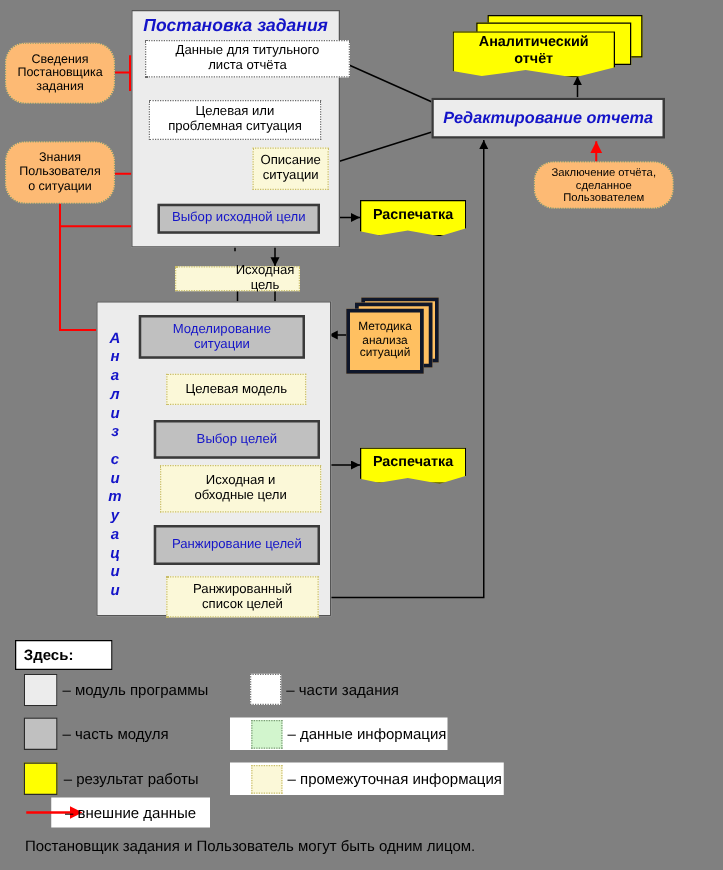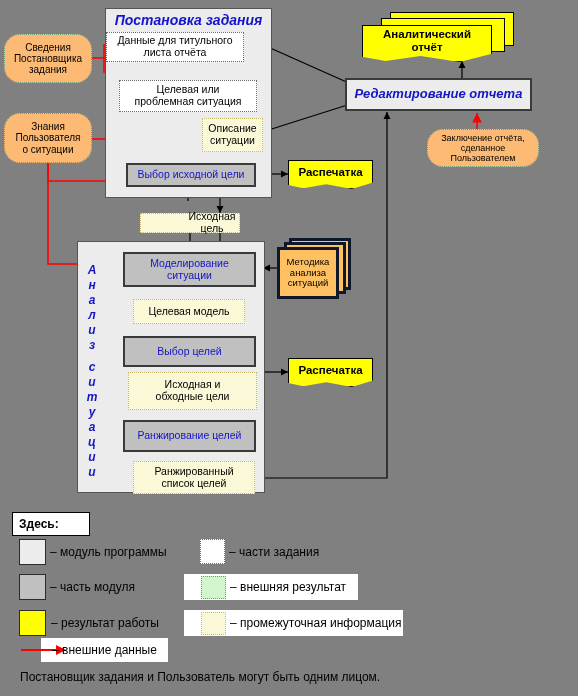--- a/index.html
+++ b/index.html
@@ -144,21 +144,21 @@
 
     <path d="M255,478 L387,478 L387,112" stroke="#000" stroke-width="1.2" fill="none" marker-end="url(#ab)"></path>
 
     <path d="M462,78 L462,61" stroke="#000" stroke-width="1.2" fill="none" marker-end="url(#ab)"></path>
 
   </svg>
 
   <div class="abs panel" style="left:105px;top:8px;width:167px;height:190px;"></div>
   <div class="abs panel-title ctr" style="left:105px;top:12px;width:167px;height:18px;">Постановка задания</div>
 
-  <div class="abs box-white ctr" style="left:106px;top:32px;width:138px;height:30px;align-items:center;">
+  <div class="abs box-white ctr" style="left:116px;top:32px;width:164px;height:30px;align-items:center;">
     <span style="white-space:pre-line;">Данные для титульного
 листа отчёта</span>
   </div>
 
   <div class="abs box-white ctr" style="left:119px;top:80px;width:138px;height:32px;">
     <span style="white-space:pre-line;">Целевая или
 проблемная ситуация</span>
   </div>
 
 
@@ -223,21 +223,21 @@
     <span>с</span>
       <span>и</span>
     <span>т</span>
       <span>у</span>
     <span>а</span>
       <span>ц</span>
     <span>и</span>
       <span>и</span>
   </div>
 
-  <div class="abs box-submodule ctr" style="left:123px;top:252px;width:133px;height:35px;">
+  <div class="abs box-submodule ctr" style="left:111px;top:252px;width:133px;height:35px;">
     <span style="white-space:pre-line;">Моделирование
 ситуации</span>
   </div>
 
   <div class="abs box-cream ctr" style="left:133px;top:299px;width:112px;height:25px;">
     <span style="white-space:pre-line;">Целевая модель</span>
   </div>
 
   <div class="abs box-submodule ctr" style="left:123px;top:336px;width:133px;height:31px;">
     <span style="white-space:pre-line;">Выбор целей</span>
@@ -279,21 +279,21 @@
   <div class="abs lg-label-plain" style="left:50px;top:541px;height:22px;">– модуль программы</div>
 
   <div class="abs sw sw-white" style="left:200px;top:539px;width:25px;height:25px;"></div>
   <div class="abs lg-label-plain" style="left:229px;top:541px;height:22px;">– части задания</div>
 
   <div class="abs sw sw-sub" style="left:19px;top:574px;width:27px;height:26px;"></div>
   <div class="abs lg-label-plain" style="left:50px;top:576px;height:22px;">– часть модуля</div>
 
   <div class="abs lg-label" style="left:184px;top:574px;width:174px;height:26px;"></div>
   <div class="abs sw sw-green" style="left:201px;top:576px;width:25px;height:23px;"></div>
-  <div class="abs lg-label-plain" style="left:230px;top:576px;height:22px;">– внешняя результат</div>
+  <div class="abs lg-label-plain" style="left:230px;top:576px;height:22px;">– данные информация</div>
 
   <div class="abs sw sw-yellow" style="left:19px;top:610px;width:27px;height:26px;"></div>
   <div class="abs lg-label-plain" style="left:51px;top:612px;height:22px;">– результат работы</div>
 
   <div class="abs lg-label" style="left:184px;top:610px;width:219px;height:26px;"></div>
   <div class="abs sw sw-cream" style="left:201px;top:612px;width:25px;height:23px;"></div>
   <div class="abs lg-label-plain" style="left:230px;top:612px;height:22px;">– промежуточная  информация</div>
 
   <div class="abs lg-label" style="left:41px;top:638px;width:127px;height:24px;"></div>
   <svg class="abs" style="left:20px;top:642px;width:48px;height:16px;">

